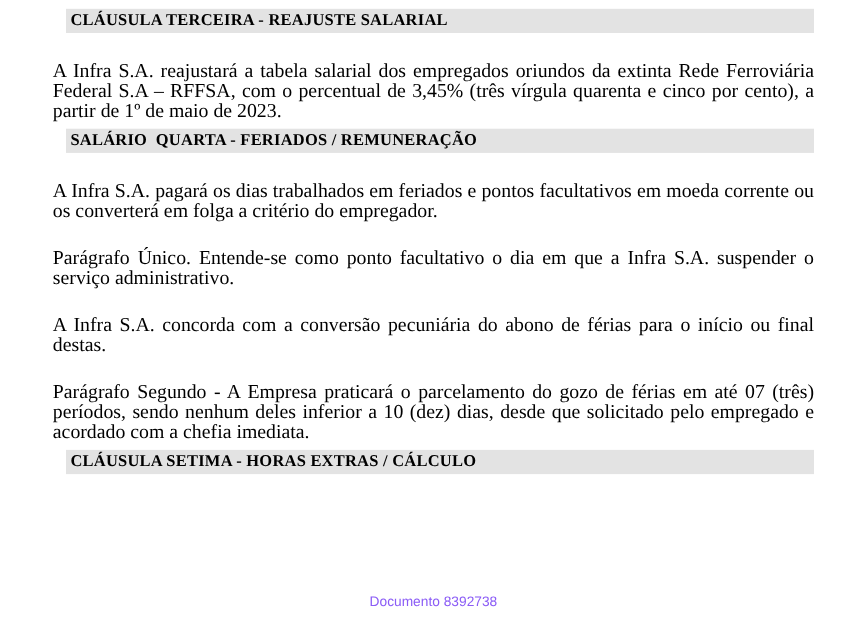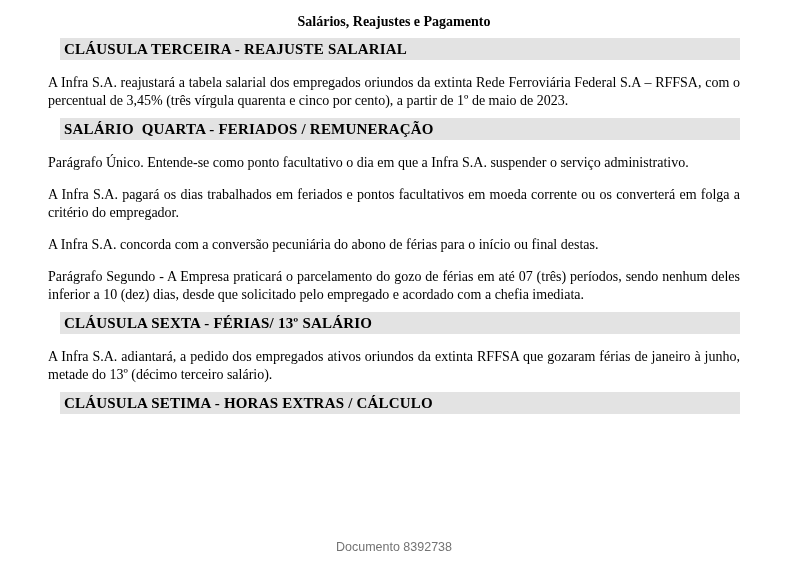--- a/index.html
+++ b/index.html
@@ -38,67 +38,62 @@
     margin: 8px 0 0 12px;
     background: #e3e3e3;
     font-size: 15px;
     font-weight: bold;
     line-height: 17px;
     padding: 3px 4px 2px 4px;
     white-space: pre-wrap;
     letter-spacing: 0.2px;
   }
   .body-para {
-    margin: 14px 0 0 0;
-    font-size: 14px;
+    margin: 25px 0 0 0;
+    font-size: 18px;
     line-height: 18px;
     text-align: justify;
     text-justify: inter-word;
   }
   .footer {
     position: absolute;
     left: 0;
     right: 0;
     bottom: 8px;
     display: flex;
     justify-content: center;
     gap: 42px;
     font-family: "Liberation Sans", sans-serif;
     font-size: 12.5px;
-    color: #737373;
+    color: #8b5cf6;
   }
 </style>
 </head>
 <body>
 
 <div class="page">
   <div class="content">
 
-    <div class="doc-title">Salários, Reajustes e Pagamento</div>
 
     <section>
       <div class="clause-heading">CLÁUSULA TERCEIRA - REAJUSTE SALARIAL</div>
       <p class="body-para">A Infra S.A. reajustará a tabela salarial dos empregados oriundos da extinta Rede Ferroviária Federal S.A – RFFSA, com o percentual de 3,45% (três vírgula quarenta e cinco por cento), a partir de 1º de maio de 2023.</p>
     </section>
 
     <section>
       <div class="clause-heading">SALÁRIO  QUARTA - FERIADOS / REMUNERAÇÃO</div>
+      <p class="body-para">A Infra S.A. pagará os dias trabalhados em feriados e pontos facultativos em moeda corrente ou os converterá em folga a critério do empregador.</p>
       <p class="body-para">Parágrafo Único. Entende-se como ponto facultativo o dia em que a Infra S.A. suspender o serviço administrativo.</p>
-      <p class="body-para">A Infra S.A. pagará os dias trabalhados em feriados e pontos facultativos em moeda corrente ou os converterá em folga a critério do empregador.</p>
     </section>
 
     <section>
       <p class="body-para">A Infra S.A. concorda com a conversão pecuniária do abono de férias para o início ou final destas.</p>
       <p class="body-para">Parágrafo Segundo - A Empresa praticará o parcelamento do gozo de férias em até 07 (três) períodos, sendo nenhum deles inferior a 10 (dez) dias, desde que solicitado pelo empregado e acordado com a chefia imediata.</p>
     </section>
 
-    <section>
-      <div class="clause-heading">CLÁUSULA SEXTA - FÉRIAS/ 13º SALÁRIO</div>
-      <p class="body-para">A Infra S.A. adiantará, a pedido dos empregados ativos oriundos da extinta RFFSA que gozaram férias de janeiro à junho, metade do 13º (décimo terceiro salário).</p>
-    </section>
 
     <section>
       <div class="clause-heading">CLÁUSULA SETIMA - HORAS EXTRAS / CÁLCULO</div>
     </section>
 
   </div>
 
   <div class="footer">
     <span>Documento 8392738</span>
   </div>

